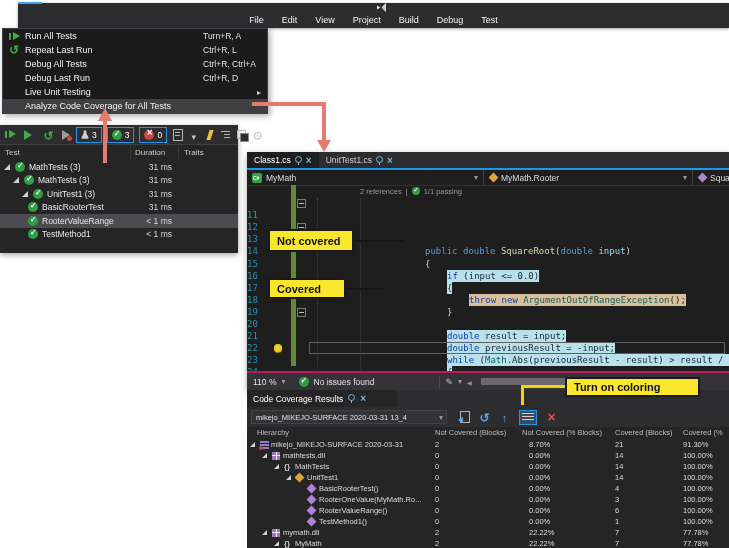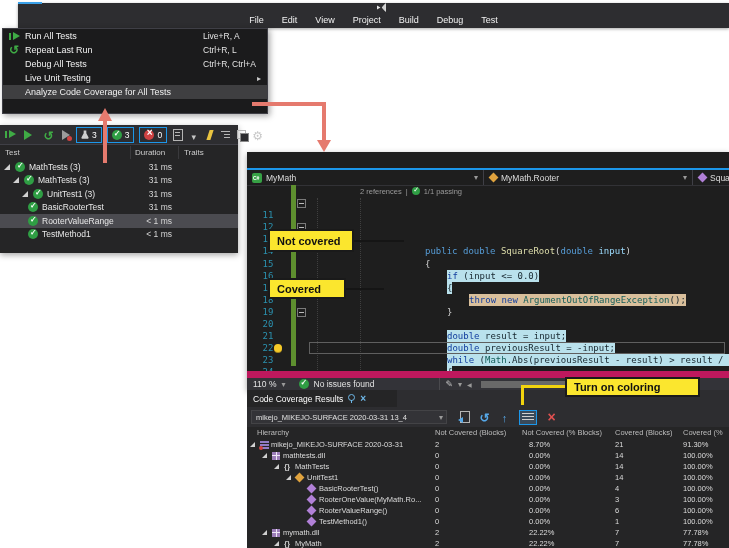--- a/index.html
+++ b/index.html
@@ -87,38 +87,38 @@
   .csharp-project-icon::after{content:"C#";position:absolute;left:1px;top:2px;font-size:5px;color:#fff;font-weight:bold;}
   .class-icon{width:7px;height:7px;background:#e0a33e;transform:rotate(45deg);flex:0 0 7px;}
   .method-icon{width:7px;height:7px;background:#b180d7;transform:rotate(45deg);flex:0 0 7px;}
   #codearea{position:absolute;left:0;top:33px;width:100%;height:182px;font-family:"DejaVu Sans Mono",monospace;font-size:9px;}
   #gbar{position:absolute;left:44px;top:0;width:5px;height:181px;background:#5e8f2f;}
   .iguide{position:absolute;top:13px;height:198px;width:0;border-left:1px dotted #3f3f3f;}
   #codelens{height:12.1px;margin-left:113px;font-size:7.5px;color:#9a9a9a;font-family:"Liberation Sans",sans-serif;display:flex;align-items:center;gap:4px;}
   #codelens .mini-ok{width:8px;height:8px;border-radius:50%;background:#2f9e44;position:relative;display:inline-block;}
   #codelens .mini-ok::after{content:"✓";position:absolute;left:1.5px;top:-1.5px;font-size:7px;color:#fff;}
   .line{height:12.1px;position:relative;white-space:pre;line-height:12.1px;}
-  .num{position:absolute;left:0;width:26px;text-align:center;color:#2b91af;padding-left:8px;}
+  .num{position:absolute;left:0;width:26px;text-align:left;color:#2b91af;}
   .fold-box{position:absolute;left:50px;top:2px;width:7px;height:7px;border:1px solid #7a7a7a;
             background:linear-gradient(#bbbbbb,#bbbbbb) center/5px 1px no-repeat,#1e1e1e;visibility:hidden;}
   .line.fold .fold-box{visibility:visible;}
   .bulb-i{position:absolute;left:27px;top:2px;width:8px;height:8px;border-radius:50%;background:#f5c928;display:none;
           box-shadow:0 1px 0 #a98a1e;}
   .line.bulb .bulb-i{display:block;}
   .line.cur::after{content:"";position:absolute;left:62px;right:4px;top:0;bottom:0;border:1px solid #5f5f5f;}
   .ct{display:inline-block;}
   .ct.ind2{margin-left:113px;} .ct.ind3{margin-left:135px;} .ct.ind4{margin-left:157px;}
   .ct.cov{background:#b9e1ec;} .ct.ncov{background:#d9bf9b;}
   .ct .kw{color:#569cd6;} .ct .pl{color:#d6d6d6;} .ct .meth{color:#dcdcaa;}
   .ct .param{color:#9cdcfe;} .ct .typ{color:#4ec9b0;}
   .ct.cov .kw,.ct.ncov .kw{color:#123d9e;}
   .ct.cov .pl,.ct.ncov .pl{color:#16262e;}
   .ct.cov .typ,.ct.ncov .typ{color:#135e5a;}
   #estatus{position:absolute;left:0;top:219px;width:100%;height:19px;background:#333338;display:flex;align-items:center;
-           font-size:8.5px;color:#e3e3e3;gap:5px;padding-left:6px;box-sizing:border-box;border-top:7px solid #be185d;text-align:right;}
+           font-size:8.5px;color:#e3e3e3;gap:5px;padding-left:6px;box-sizing:border-box;border-top:2px solid #be185d;text-align:right;}
   #hsb{position:relative;width:212px;height:7px;background:#3e3e42;margin-left:4px;}
   #hsb .thumb{position:absolute;left:0;top:0;width:186px;height:7px;background:#696969;}
   .mini-sep{width:1px;height:12px;background:#4a4a4e;}
   .brush-icon::before{content:"✎";font-size:9px;color:#c5c5c5;}
   .left-scroll-arrow::before{content:"◀";font-size:6px;color:#9a9a9a;}
   
   .callout{position:absolute;background:#fbe62e;border:2px solid #1a1a1a;color:#111;font-size:11px;font-weight:bold;
            display:flex;align-items:center;padding:0 7px;box-sizing:border-box;z-index:60;}
   .conn-dark{position:absolute;background:#151515;z-index:59;}
   .conn-yellow{position:absolute;background:#f2d30e;z-index:59;}
@@ -186,37 +186,45 @@
       </div>
   </div>
 
   <div id="test-menu" class="abs">
 
   <div class="menu-row">
         <span class="mi">
           <span class="run-all-icon"></span>
         </span>
         <span class="ml">Run All Tests</span>
-        <span class="ms">Live+R, A</span>
+        <span class="ms">Turn+R, A</span>
 
       </div>
       <div class="menu-row">
         <span class="mi">
           <span class="repeat-run-icon"></span>
         </span>
         <span class="ml">Repeat Last Run</span>
         <span class="ms">Ctrl+R, L</span>
 
       </div>
       <div class="menu-row">
         <span class="mi">
           <span></span>
         </span>
         <span class="ml">Debug All Tests</span>
         <span class="ms">Ctrl+R, Ctrl+A</span>
+
+      </div>
+      <div class="menu-row">
+        <span class="mi">
+          <span></span>
+        </span>
+        <span class="ml">Debug Last Run</span>
+        <span class="ms">Ctrl+R, D</span>
 
       </div>
       <div class="menu-row submenu">
         <span class="mi">
           <span></span>
         </span>
         <span class="ml">Live Unit Testing</span>
         <span class="ms"></span>
         <span class="sub">▸</span>
       </div>
@@ -341,20 +349,33 @@
             <span class="tri"></span>
           </span>
           <span class="ok-ic"></span>
           <span>TestMethod1</span>
           <span class="tdur">&lt; 1 ms</span>
         </div>
       </div>
   </div>
 
   <div id="editor" class="abs">
+    <div id="tabstrip">
+
+    <div class="doc-tab active">
+          <span>Class1.cs</span>
+          <span class="pin-icon"></span>
+          <span class="close-icon"></span>
+        </div>
+        <div class="doc-tab">
+          <span>UnitTest1.cs</span>
+          <span class="pin-icon"></span>
+          <span class="close-icon"></span>
+        </div>
+      </div>
     <div id="tabline"></div>
     <div id="navbar">
       <div class="nav-sec" style="left:0;width:237px;padding-left:5px;">
         <span class="csharp-project-icon"></span>
         <span>MyMath</span>
         <span class="nav-caret">▾</span>
       </div>
       <div class="nav-sec" style="left:237px;width:209px;padding-left:6px;">
         <span class="class-icon"></span>
         <span>MyMath.Rooter</span>

